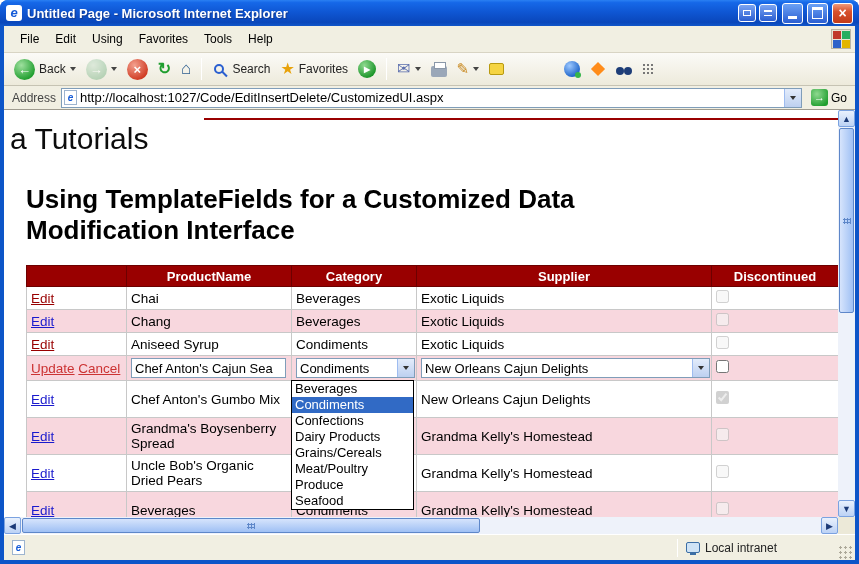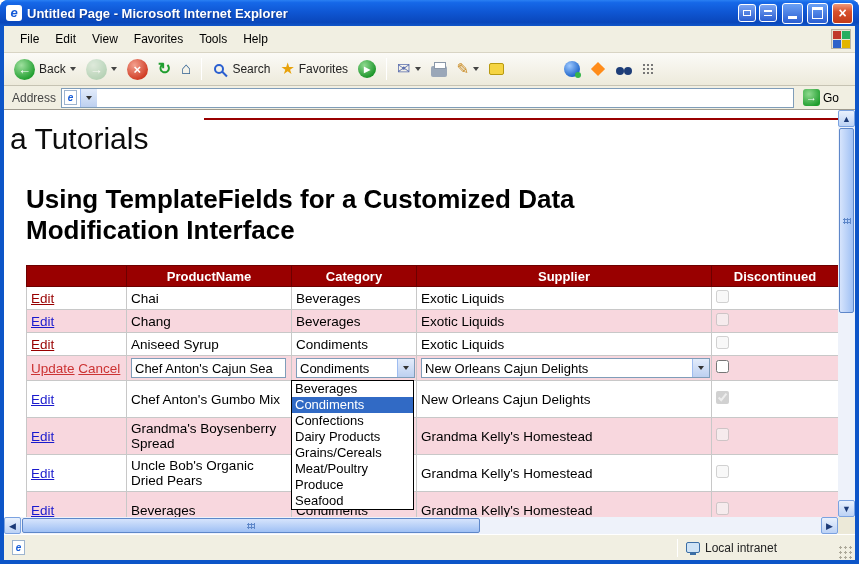--- a/index.html
+++ b/index.html
@@ -76,21 +76,21 @@
   .msgr::after { content:""; position:absolute; right:-1px; bottom:-1px; width:6px; height:6px; border-radius:50%; background:#35b54a; }
   .diamond { width:10px; height:10px; background:#ff8c1a; transform:rotate(45deg); margin:3px; }
   .binoc { width:16px; height:8px; position:relative; margin-top:4px; }
   .binoc::before,.binoc::after { content:""; position:absolute; top:0; width:8px; height:8px; border-radius:50%; background:#1d3d78; }
   .binoc::before{left:0} .binoc::after{right:0}
   .dotsgrid { width:13px; height:13px;
     background:radial-gradient(#777 1px, transparent 1.2px); background-size:4px 4px; }
   .tspace { width:48px; }
 
   
-  .addressbar { height:24px; display:flex; align-items:center; gap:5px; padding:0 12px 0 8px;
+  .addressbar { height:24px; display:flex; align-items:center; gap:5px; padding:0 4px 0 8px;
     background:#f1efe2; border-bottom:1px solid #9e9a8e; font-size:12px; }
   .addr-label { color:#444; }
   .addr-box { flex:1; display:flex; align-items:center; background:#fff;
     border:1px solid #7f9db9; height:20px; padding-left:2px; }
   .page-icon { width:13px; height:15px; background:#fff; border:1px solid #9db4cf;
     color:#155bd8; font-weight:bold; font-style:italic; font-size:10px; line-height:13px;
     text-align:center; flex:none; margin-right:3px; }
   .addr-input { flex:1; border:none; outline:none; font-size:13px;
     font-family:"Liberation Sans", sans-serif; height:16px; }
   .addr-drop { width:17px; height:18px; background:linear-gradient(to bottom,#e3ecfb,#bdd0f0);
@@ -196,21 +196,21 @@
       <span class="wbtn max"></span>
       <span class="wbtn close">×</span>
     </span>
   </div>
 
   <div class="body-col">
 
     <div class="menubar">
       <span class="menu-item">File</span>
       <span class="menu-item">Edit</span>
-      <span class="menu-item">View</span>
+      <span class="menu-item">Using</span>
       <span class="menu-item">Favorites</span>
       <span class="menu-item">Tools</span>
       <span class="menu-item">Help</span>
       <span class="menu-spacer"></span>
       <span class="winlogo">
           <span></span>
           <span></span>
           <span></span>
           <span></span>
         </span>
@@ -274,20 +274,21 @@
       </span>
       <span class="tbtn">
         <span class="dotsgrid"></span>
       </span>
     </div>
 
     <div class="addressbar">
       <span class="addr-label">Address</span>
       <span class="addr-box">
         <span class="page-icon">e</span>
+        <input class="addr-input" value="http://localhost:1027/Code/EditInsertDelete/CustomizedUI.aspx" style="">
         <span class="addr-drop">
           <span class="tri"></span>
         </span>
       </span>
       <span class="go-btn">
         <span class="go-icon">→</span>
         <span>Go</span>
       </span>
     </div>
 

